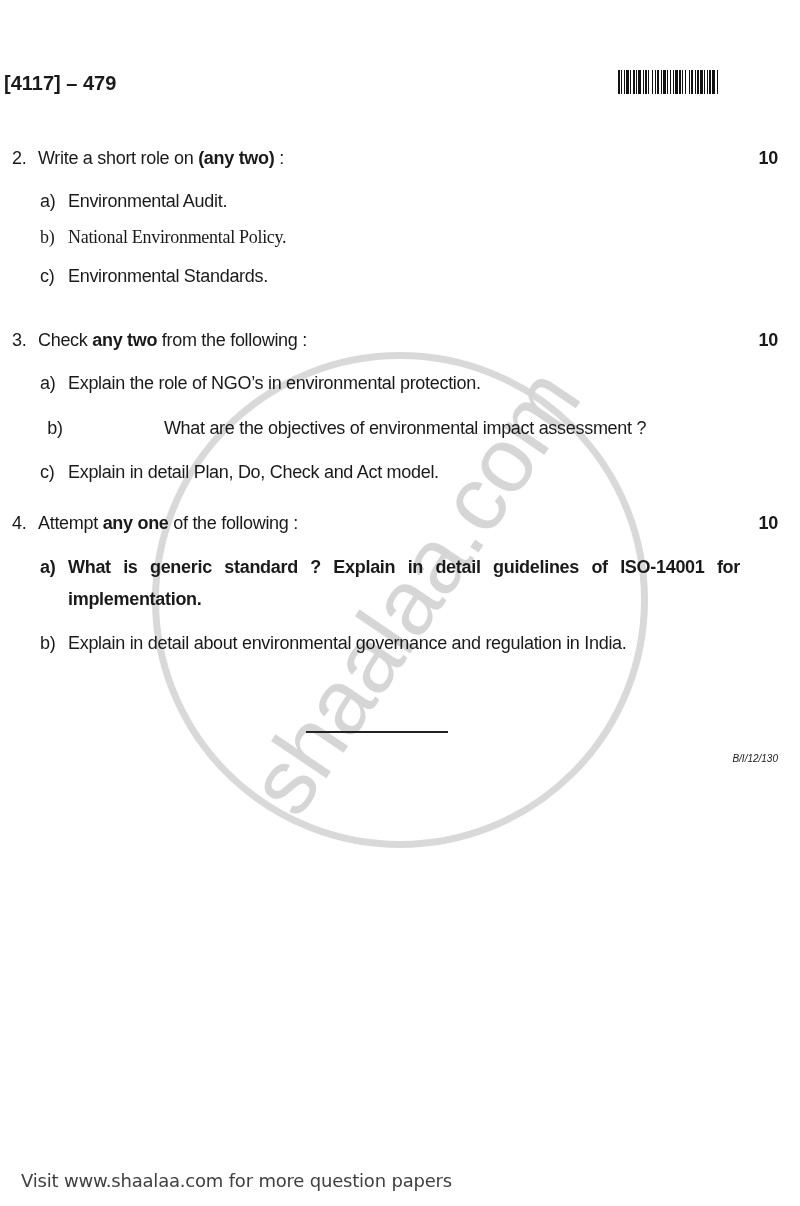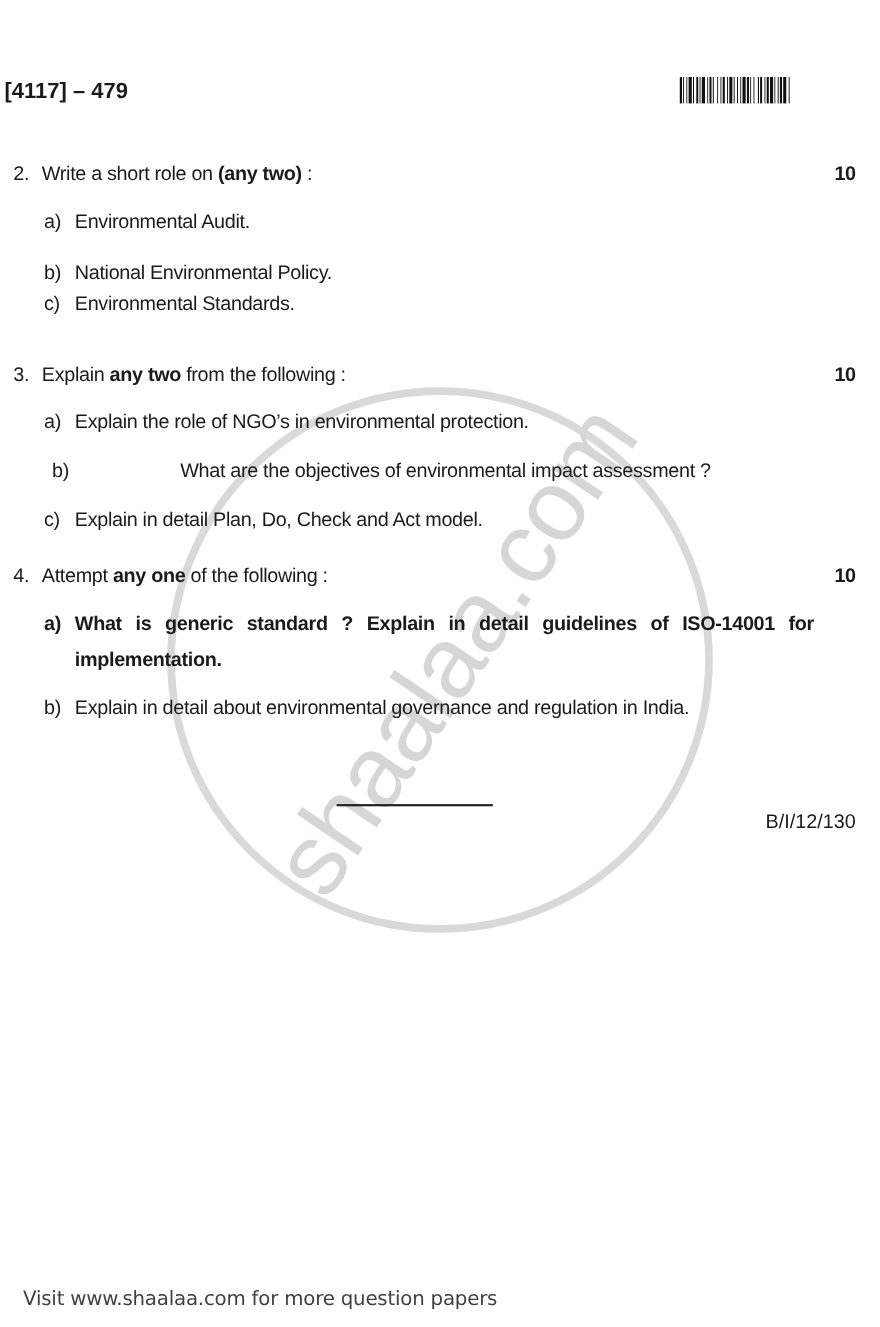--- a/index.html
+++ b/index.html
@@ -28,21 +28,21 @@
       position: absolute; left: 12px; right: 22px; font-size: 18px; z-index: 1;
       letter-spacing: -0.3px;
     }
     .q .num { display: inline-block; width: 26px; }
     .q .marks { position: absolute; right: 0; top: 0; font-weight: bold; }
     .opt { position: absolute; left: 40px; right: 58px; font-size: 18px; z-index: 1; letter-spacing: -0.3px; line-height: 32px; }
     .opt .lbl { display: inline-block; width: 28px; vertical-align: top; }
     .opt .txt { display: inline-block; width: calc(100% - 30px); vertical-align: top; }
     .opt .txt.justify { text-align: justify; text-align-last: left; }
     .rule { position: absolute; left: 306px; top: 731px; width: 142px; height: 2px; background: #222; z-index: 1; }
-    .code-ref { position: absolute; right: 22px; top: 737px; font-size: 18px; z-index: 1; }
+    .code-ref { position: absolute; right: 22px; top: 753px; font-style: italic; font-size: 10px; z-index: 1; }
     .footer { position: absolute; left: 21px; top: 1170px; font-size: 18px; color: #404040; font-family: "DejaVu Sans", sans-serif; letter-spacing: -0.2px; }
   </style>
 </head>
 <body>
 
 <div class="watermark-circle"></div>
 <div class="watermark-text">shaalaa.com</div>
 
 <div class="header-code">[4117] – 479</div>
 <div class="barcode" id="barcode">
@@ -112,25 +112,25 @@
     <span style="width: 2px; background: rgb(255, 255, 255);"></span>
     <span style="width: 1px; background: rgb(17, 17, 17);"></span>
     <span style="width: 1px; background: rgb(255, 255, 255);"></span>
   </div>
 
 <div class="q" style="top:148px;">
   <span class="num">2.</span><span>Write a short role on </span><b>(any two)</b><span> :</span>
   <span class="marks">10</span>
 </div>
 <div class="opt" style="top:185px;"><span class="lbl">a)</span><span class="txt">Environmental Audit.</span></div>
-<div class="opt" style="top:232px;"><span class="lbl">b)</span><span class="txt">National Environmental Policy.</span></div>
+<div class="opt" style="top:221px;font-family:Liberation Serif, serif;"><span class="lbl">b)</span><span class="txt">National Environmental Policy.</span></div>
 <div class="opt" style="top:260px;"><span class="lbl">c)</span><span class="txt">Environmental Standards.</span></div>
 
 <div class="q" style="top:330px;">
-  <span class="num">3.</span><span>Explain </span><b>any two</b><span> from the following :</span>
+  <span class="num">3.</span><span>Check </span><b>any two</b><span> from the following :</span>
   <span class="marks">10</span>
 </div>
 <div class="opt" style="top:367px;"><span class="lbl">a)</span><span class="txt">Explain the role of NGO’s in environmental protection.</span></div>
 <div class="opt" style="top:412px;text-align:center;"><span class="lbl">b)</span><span class="txt">What are the objectives of environmental impact assessment ?</span></div>
 <div class="opt" style="top:456px;"><span class="lbl">c)</span><span class="txt">Explain in detail Plan, Do, Check and Act model.</span></div>
 
 <div class="q" style="top:513px;">
   <span class="num">4.</span><span>Attempt </span><b>any one</b><span> of the following :</span>
   <span class="marks">10</span>
 </div>

